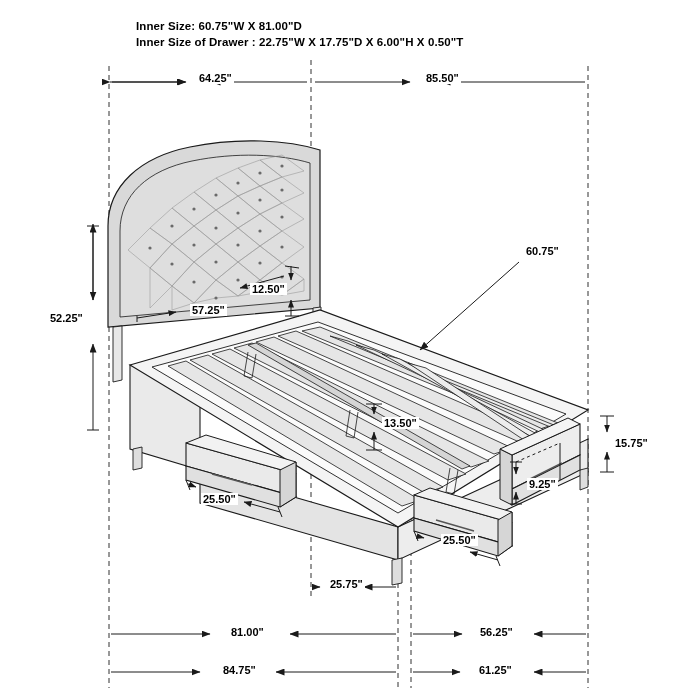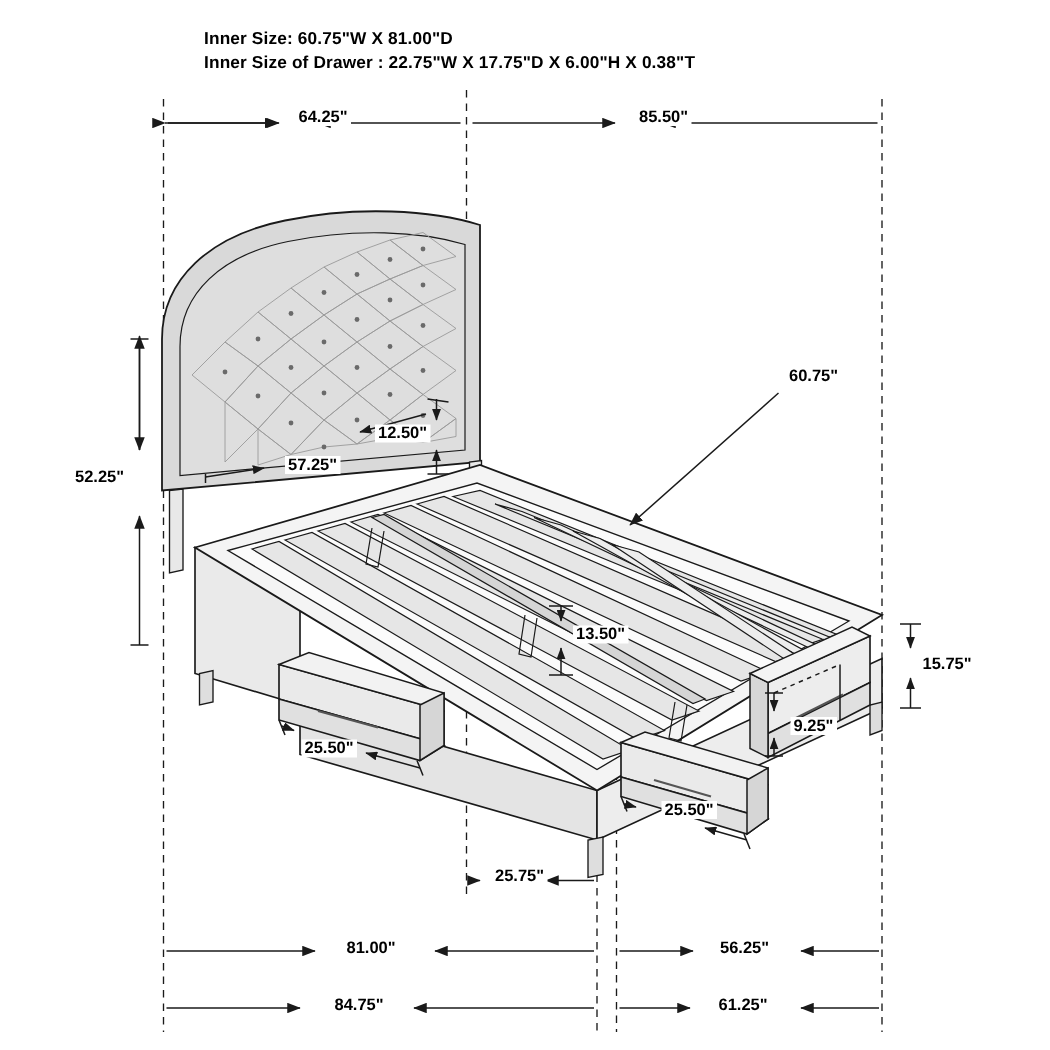--- a/index.html
+++ b/index.html
@@ -27,21 +27,21 @@
     font-size:11px;
     background:#ffffff;
     padding:0 2px;
     white-space:nowrap;
   }
 </style>
 </head>
 <body>
 
 <div class="hdr" id="hdr1">Inner Size: 60.75"W X 81.00"D</div>
-<div class="hdr" id="hdr2">Inner Size of Drawer : 22.75"W X 17.75"D X 6.00"H X 0.38"T</div>
+<div class="hdr" id="hdr2">Inner Size of Drawer : 22.75"W X 17.75"D X 6.00"H X 0.50"T</div>
 
 <svg id="diagram" viewBox="0 0 700 700">
   <defs>
     <marker id="ar" markerWidth="9" markerHeight="7" refX="8.5" refY="3.5" orient="auto" markerUnits="userSpaceOnUse">
       <path d="M0,0 L9,3.5 L0,7 z" fill="#1a1a1a"></path>
     </marker>
     <marker id="arS" markerWidth="8" markerHeight="6" refX="7.5" refY="3" orient="auto" markerUnits="userSpaceOnUse">
       <path d="M0,0 L8,3 L0,6 z" fill="#1a1a1a"></path>
     </marker>
   </defs>

